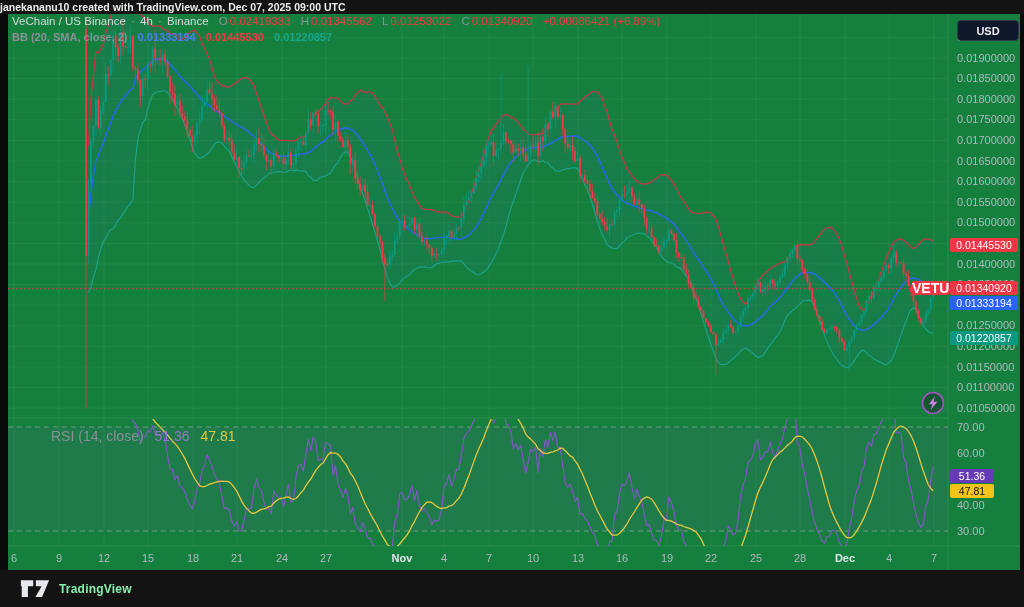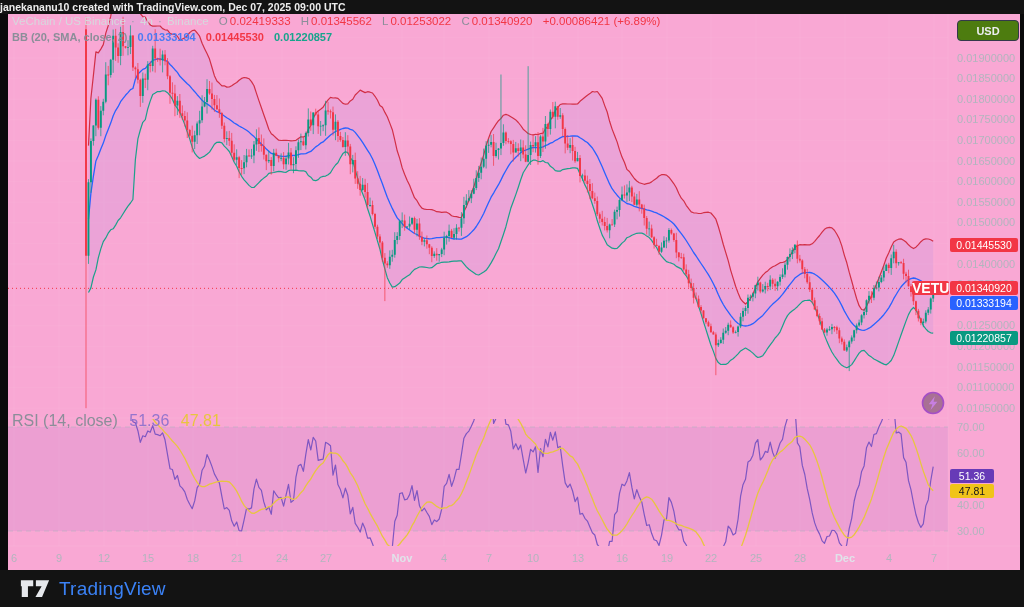--- a/index.html
+++ b/index.html
@@ -11,41 +11,41 @@
   }
   
   .attr-bar{
     position:absolute;left:0;top:0;width:1024px;height:14px;
     background:#131313;color:#ececec;font-size:10.5px;font-weight:bold;
     line-height:14px;box-sizing:border-box;white-space:nowrap;
   }
   
   .chart-frame{
     position:absolute;left:8px;top:14px;width:1012px;height:556px;
-    background:#f9a8d4;
+    background:#15803d;
   }
   .chart-frame svg{position:absolute;left:0;top:0;display:block;}
   
   .legend{position:absolute;left:12px;font-size:11.5px;color:#d6d8dd;white-space:nowrap;z-index:5;}
   .legend .dim{color:#9b9eab;}
   .legend .lbl{color:#8b8e99;}
   .legend .red{color:#f23645;}
   .legend .blue{color:#4c7bf3;}
   .legend .teal{color:#17a48c;}
   .legend .purple{color:#9575cd;}
   .legend .yellow{color:#e8c53f;}
   .legend-main{top:15px;}
   .legend-bb{top:31px;font-size:11px;font-weight:bold;}
-  .legend-rsi{top:412px;font-size:16px;color:#8b8e99;}
+  .legend-rsi{top:428px;font-size:14px;color:#8b8e99;margin-left:39px;}
   .legend span{margin-right:2px;}
   .legend .gap{margin-right:7px;}
   
   .usd-btn{
     position:absolute;left:957px;top:20px;width:62px;height:21px;
-    background:#4d7c0f;border:1px solid #34384a;border-radius:4px;
+    background:#0f172a;border:1px solid #34384a;border-radius:4px;
     color:#eceef2;font-size:11px;font-weight:bold;text-align:center;line-height:20px;
     box-sizing:border-box;z-index:6;cursor:pointer;
   }
   
   .badge{
     position:absolute;height:14px;border-radius:2px;color:#fff;
     font-size:10.5px;line-height:14px;text-align:center;z-index:6;white-space:nowrap;
   }
   .b-red{background:#f23645;}
   .b-blue{background:#2962ff;}
@@ -54,21 +54,21 @@
   .b-yellow{background:#f0c419;color:#14151a;}
   .b-price{left:950px;width:68px;}
   .b-sym{left:912px;width:37px;font-weight:bold;font-size:14px;}
   .b-rsi{left:950px;width:44px;}
   
   .footer{
     position:absolute;left:0;top:570px;width:1024px;height:37px;background:#131313;
     display:flex;align-items:center;
   }
   .footer .mark{margin-left:20px;margin-right:9px;}
-  .footer .brand{color:#3b82f6;font-size:19px;font-weight:normal;letter-spacing:.2px;}
+  .footer .brand{color:#86efac;font-size:12px;font-weight:bold;letter-spacing:.2px;}
 </style>
 </head>
 <body>
 
 <div class="attr-bar">
   <span>janekananu10 created with TradingView.com, Dec 07, 2025 09:00 UTC</span>
 </div>
 
 <div class="chart-frame">
   <svg id="chart-svg" width="1012" height="556">

